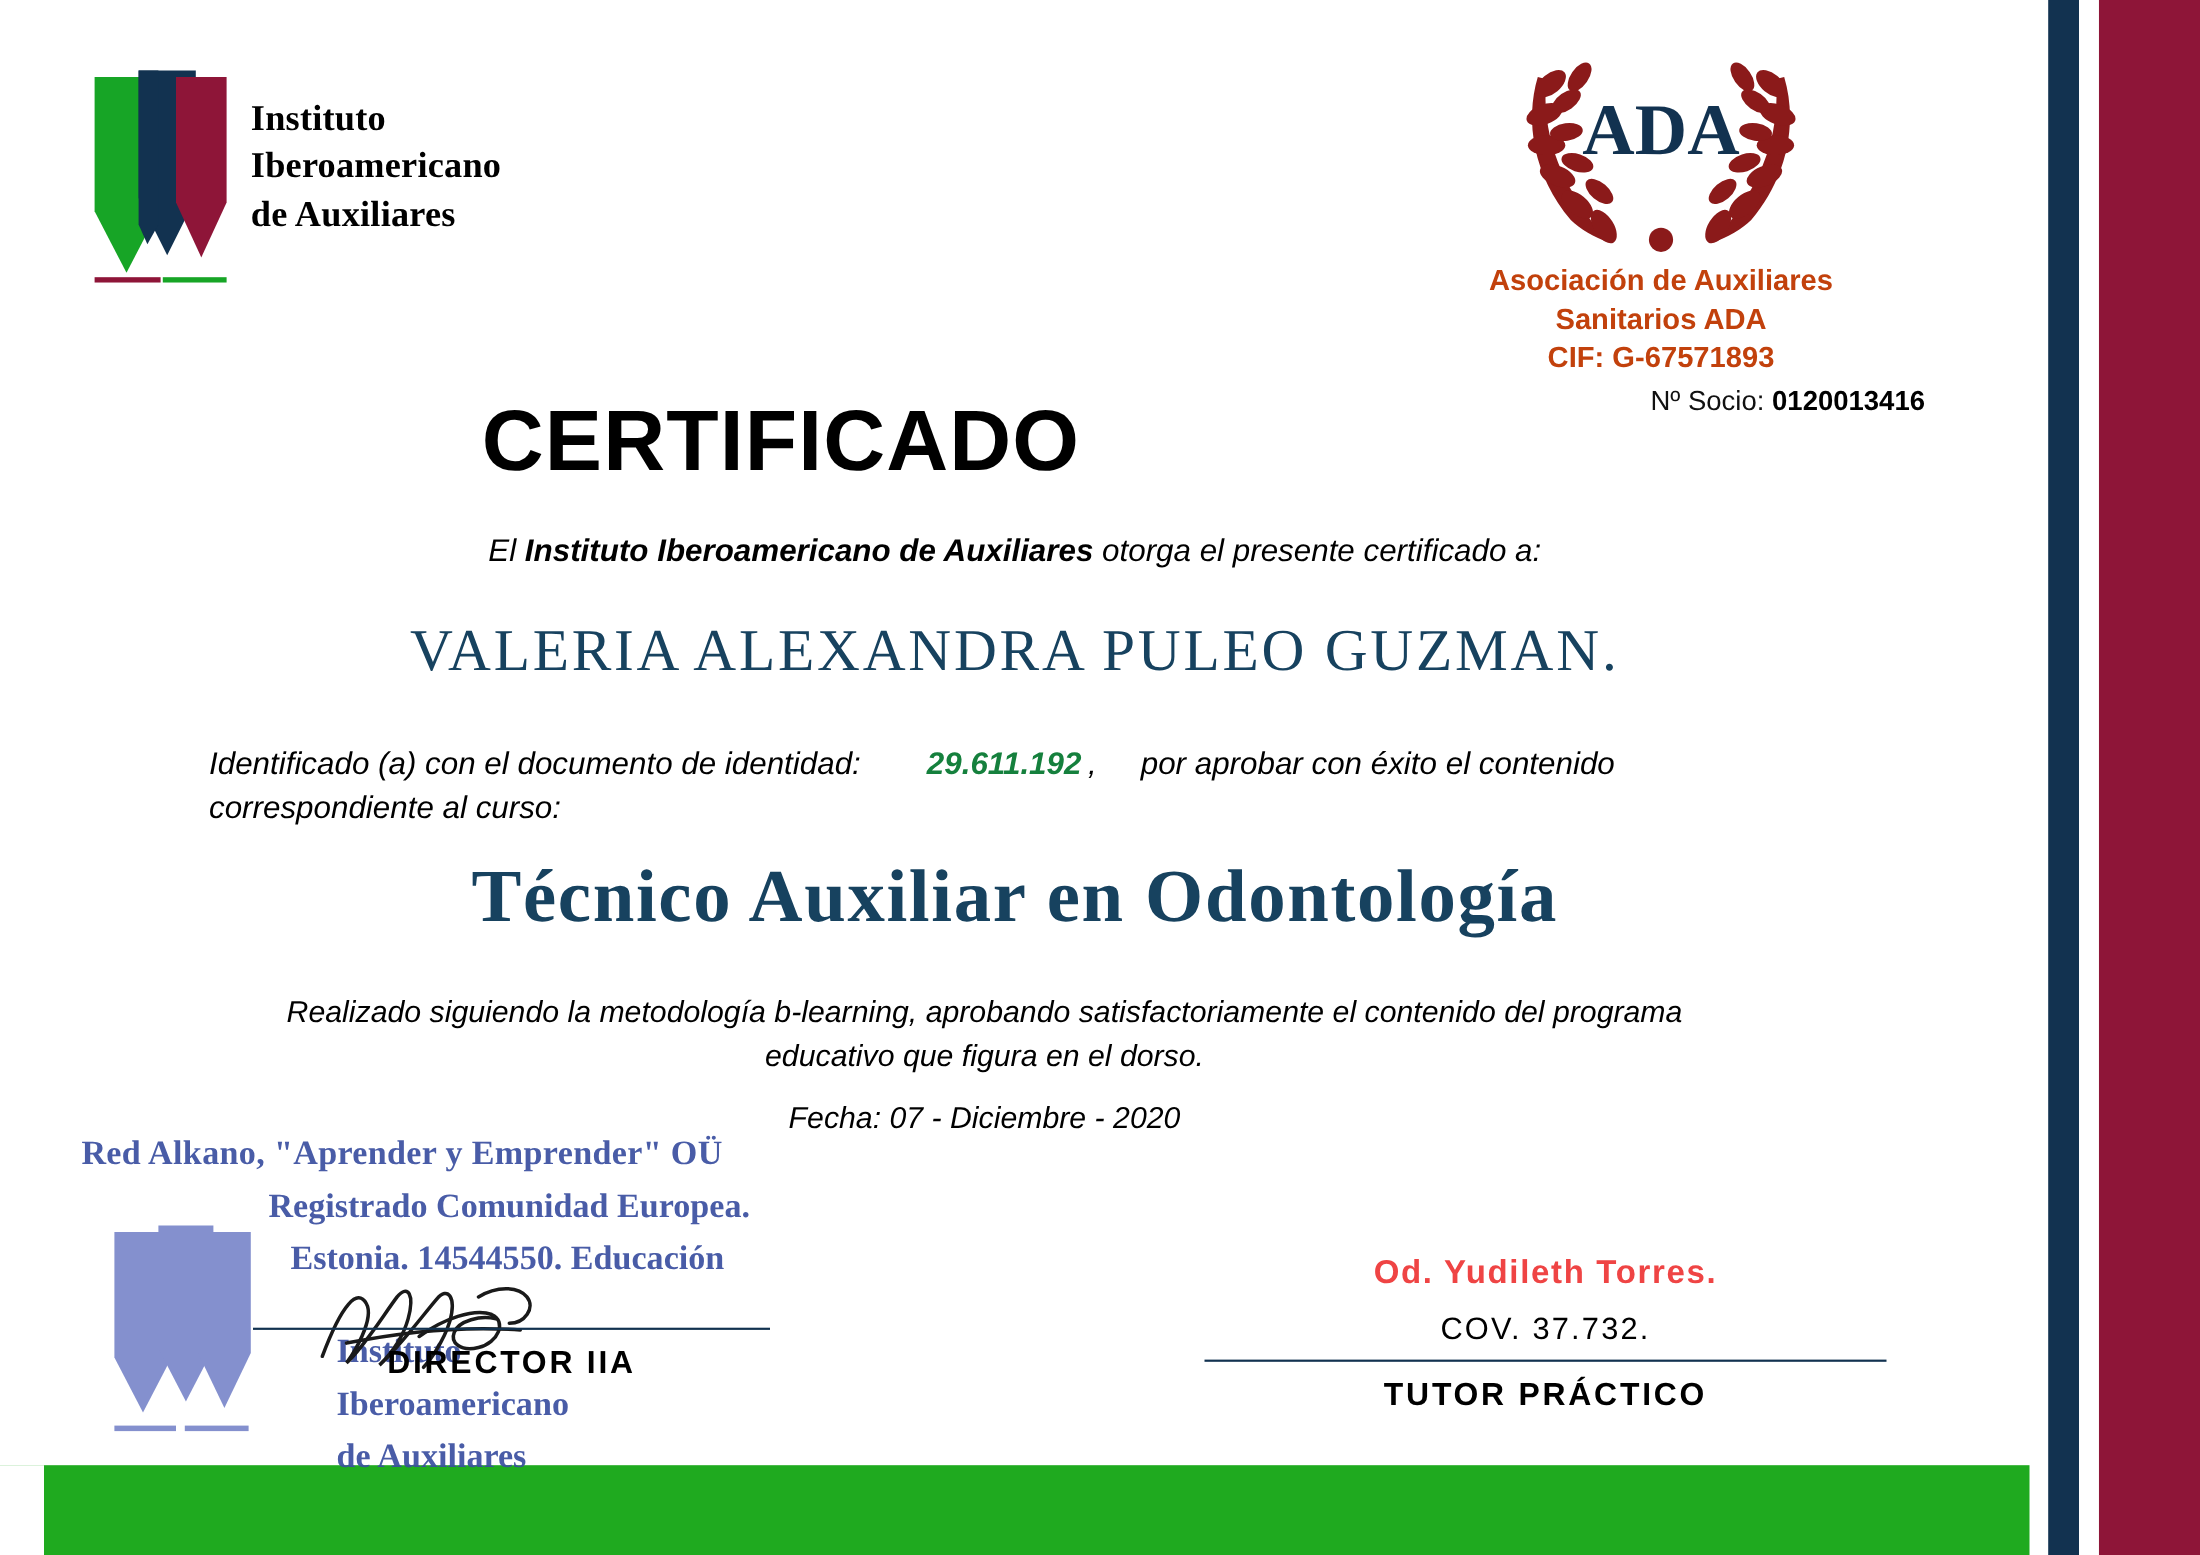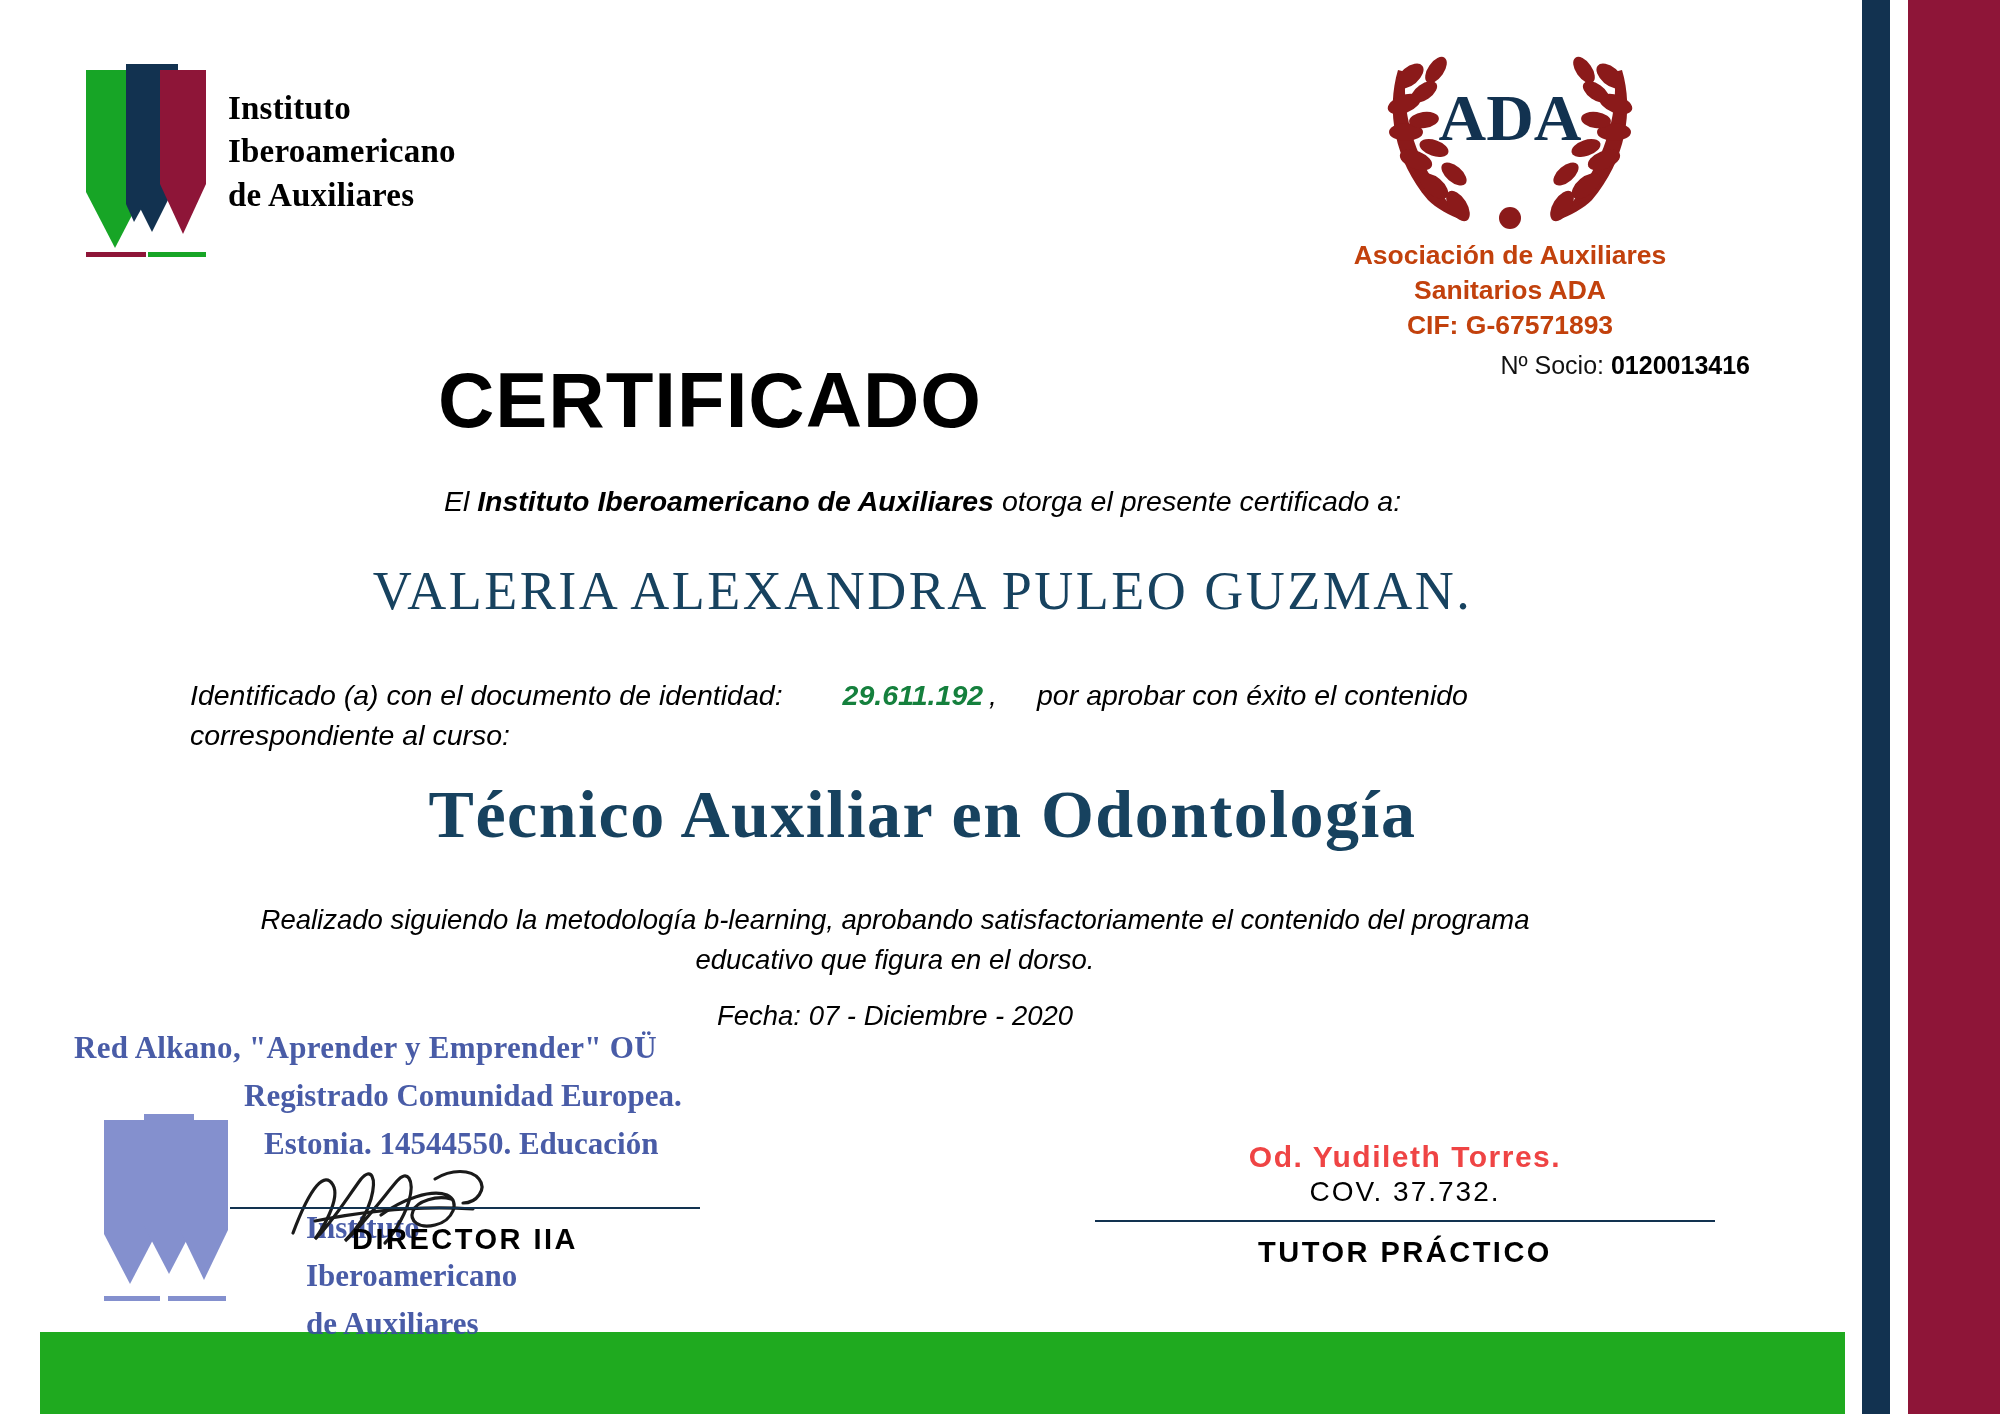--- a/index.html
+++ b/index.html
@@ -295,21 +295,21 @@
   .sig-name {
     font-size: 30px;
     font-weight: bold;
     color: #ef4444;
     letter-spacing: 1.5px;
   }
   .sig-sub {
     font-size: 28px;
     color: #000000;
     letter-spacing: 2px;
-    margin-top: 2px;
+    margin-top: 18px;
   }
   .sig-rule {
     border-bottom: 2.5px solid #123250;
     margin: 12px auto 0 auto;
     width: 100%;
   }
   .sig-role {
     margin-top: 14px;
     font-size: 29px;
     font-weight: bold;

